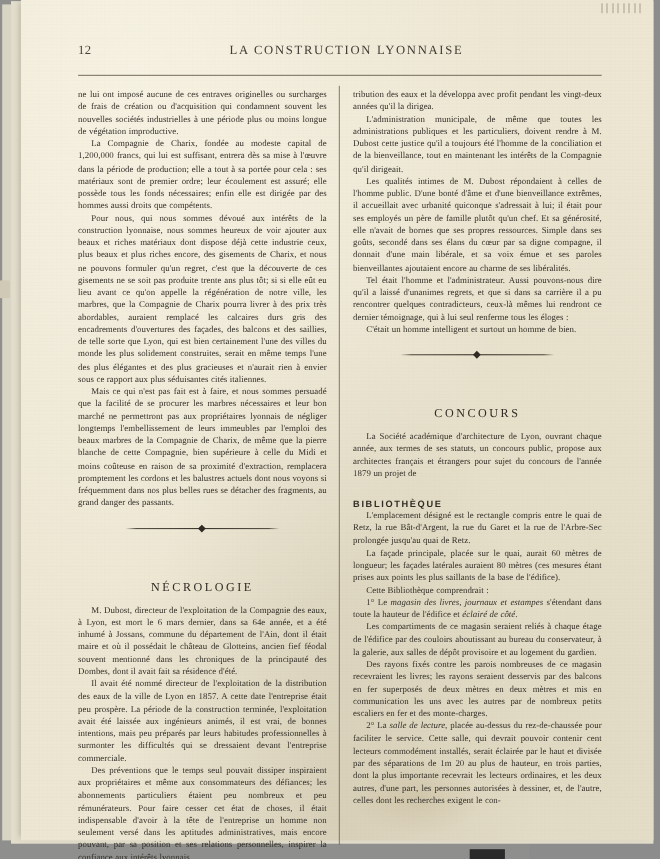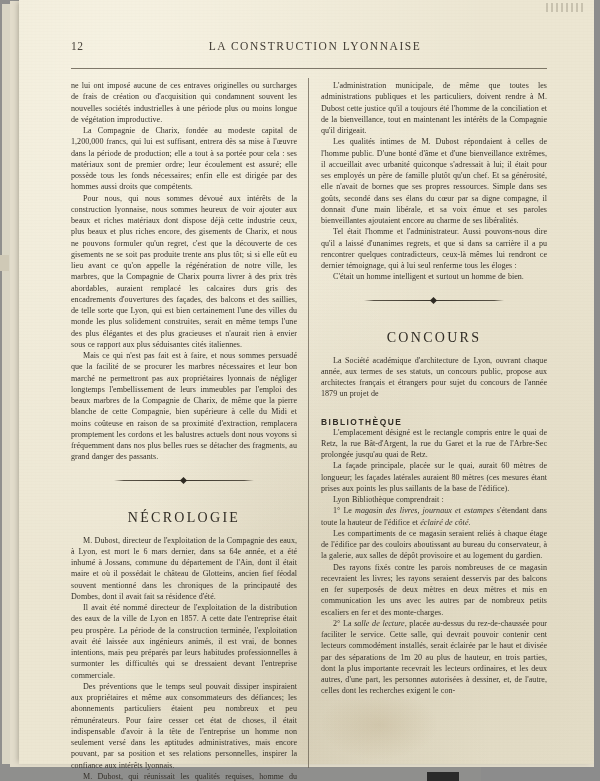--- a/index.html
+++ b/index.html
@@ -185,23 +185,23 @@
     position: absolute;
     left: 50%; top: -2px;
     margin-left: -3px;
     width: 5px; height: 5px;
     background: #2f2b23;
     transform: rotate(45deg);
   }
   .orn-wrap { height: 20px; }
 
   h2.section {
-    margin: 10px 0 0 0;
+    margin: 28px 0 0 0;
     text-align: center;
-    font-size: 14px;
+    font-size: 11px;
     font-weight: normal;
     letter-spacing: 2.3px;
     color: #302c25;
   }
   h3.subsection {
     margin: 17px 0 0 0;
     font-size: 8.4px;
     font-weight: bold;
     letter-spacing: 1.5px;
     color: #302c25;
@@ -251,38 +251,39 @@
           <p>Des préventions que le temps seul pouvait dissiper inspiraient aux propriétaires et même aux consommateurs des défiances; les abonnements particuliers étaient peu nombreux et peu rémunérateurs. Pour faire cesser cet état de choses, il était indispensable d'avoir à la tête de l'entreprise un homme non seulement versé dans les aptitudes administratives, mais encore pouvant, par sa position et ses relations personnelles, inspirer la confiance aux intérêts lyonnais.</p>
           <p>M. Dubost, qui réunissait les qualités requises, homme du monde, esprit droit, jugement sain, releva l'entreprise de la dis-</p>
         </div>
 
         <div class="col-gap">
           <div class="col-rule"></div>
         </div>
 
         <div class="col">
 
+          <p class="cont">tribution des eaux et la développa avec profit pendant les vingt-deux années qu'il la dirigea.</p>
           <p>L'administration municipale, de même que toutes les administrations publiques et les particuliers, doivent rendre à M. Dubost cette justice qu'il a toujours été l'homme de la conciliation et de la bienveillance, tout en maintenant les intérêts de la Compagnie qu'il dirigeait.</p>
           <p>Les qualités intimes de M. Dubost répondaient à celles de l'homme public. D'une bonté d'âme et d'une bienveillance extrêmes, il accueillait avec urbanité quiconque s'adressait à lui; il était pour ses employés un père de famille plutôt qu'un chef. Et sa générosité, elle n'avait de bornes que ses propres ressources. Simple dans ses goûts, secondé dans ses élans du cœur par sa digne compagne, il donnait d'une main libérale, et sa voix émue et ses paroles bienveillantes ajoutaient encore au charme de ses libéralités.</p>
           <p>Tel était l'homme et l'administrateur. Aussi pouvons-nous dire qu'il a laissé d'unanimes regrets, et que si dans sa carrière il a pu rencontrer quelques contradicteurs, ceux-là mêmes lui rendront ce dernier témoignage, qui à lui seul renferme tous les éloges :</p>
           <p>C'était un homme intelligent et surtout un homme de bien.</p>
 
           <div class="orn-wrap">
             <div class="ornament"></div>
           </div>
 
           <h2 class="section">CONCOURS</h2>
 
           <p class="after-head">La Société académique d'architecture de Lyon, ouvrant chaque année, aux termes de ses statuts, un concours public, propose aux architectes français et étrangers pour sujet du concours de l'année 1879 un projet de</p>
 
           <h3 class="subsection">BIBLIOTHÈQUE</h3>
 
           <p>L'emplacement désigné est le rectangle compris entre le quai de Retz, la rue Bât-d'Argent, la rue du Garet et la rue de l'Arbre-Sec prolongée jusqu'au quai de Retz.</p>
           <p>La façade principale, placée sur le quai, aurait 60 mètres de longueur; les façades latérales auraient 80 mètres (ces mesures étant prises aux points les plus saillants de la base de l'édifice).</p>
-          <p>Lyon Bibliothèque comprendrait :</p>
+          <p>Cette Bibliothèque comprendrait :</p>
 
           <p>
             <span>1° Le </span><i>magasin des livres, journaux et estampes</i><span> s'étendant dans toute la hauteur de l'édifice et </span><i>éclairé de côté</i><span>.</span>
           </p>
 
           <p>Les compartiments de ce magasin seraient reliés à chaque étage de l'édifice par des couloirs aboutissant au bureau du conservateur, à la galerie, aux salles de dépôt provisoire et au logement du gardien.</p>
           <p>Des rayons fixés contre les parois nombreuses de ce magasin recevraient les livres; les rayons seraient desservis par des balcons en fer superposés de deux mètres en deux mètres et mis en communication les uns avec les autres par de nombreux petits escaliers en fer et des monte-charges.</p>
 
           <p>
             <span>2° La </span><i>salle de lecture</i><span>, placée au-dessus du rez-de-chaussée pour faciliter le service. Cette salle, qui devrait pouvoir contenir cent lecteurs commodément installés, serait éclairée par le haut et divisée par des séparations de 1m 20 au plus de hauteur, en trois parties, dont la plus importante recevrait les lecteurs ordinaires, et les deux autres, d'une part, les personnes autorisées à dessiner, et, de l'autre, celles dont les recherches exigent le con-</span>

